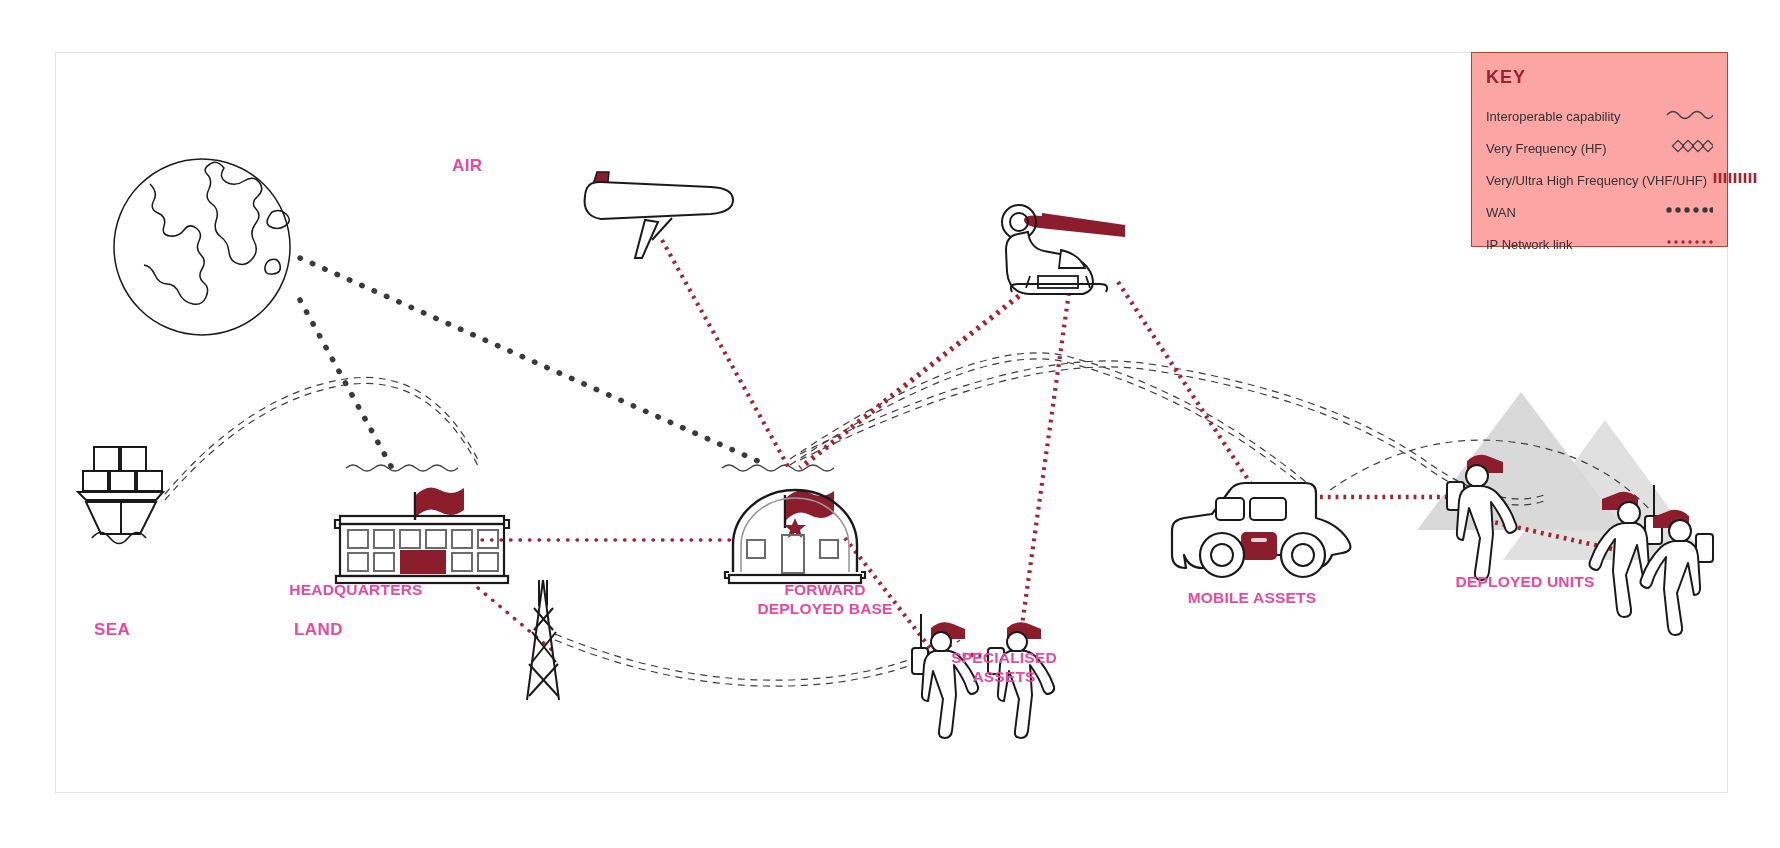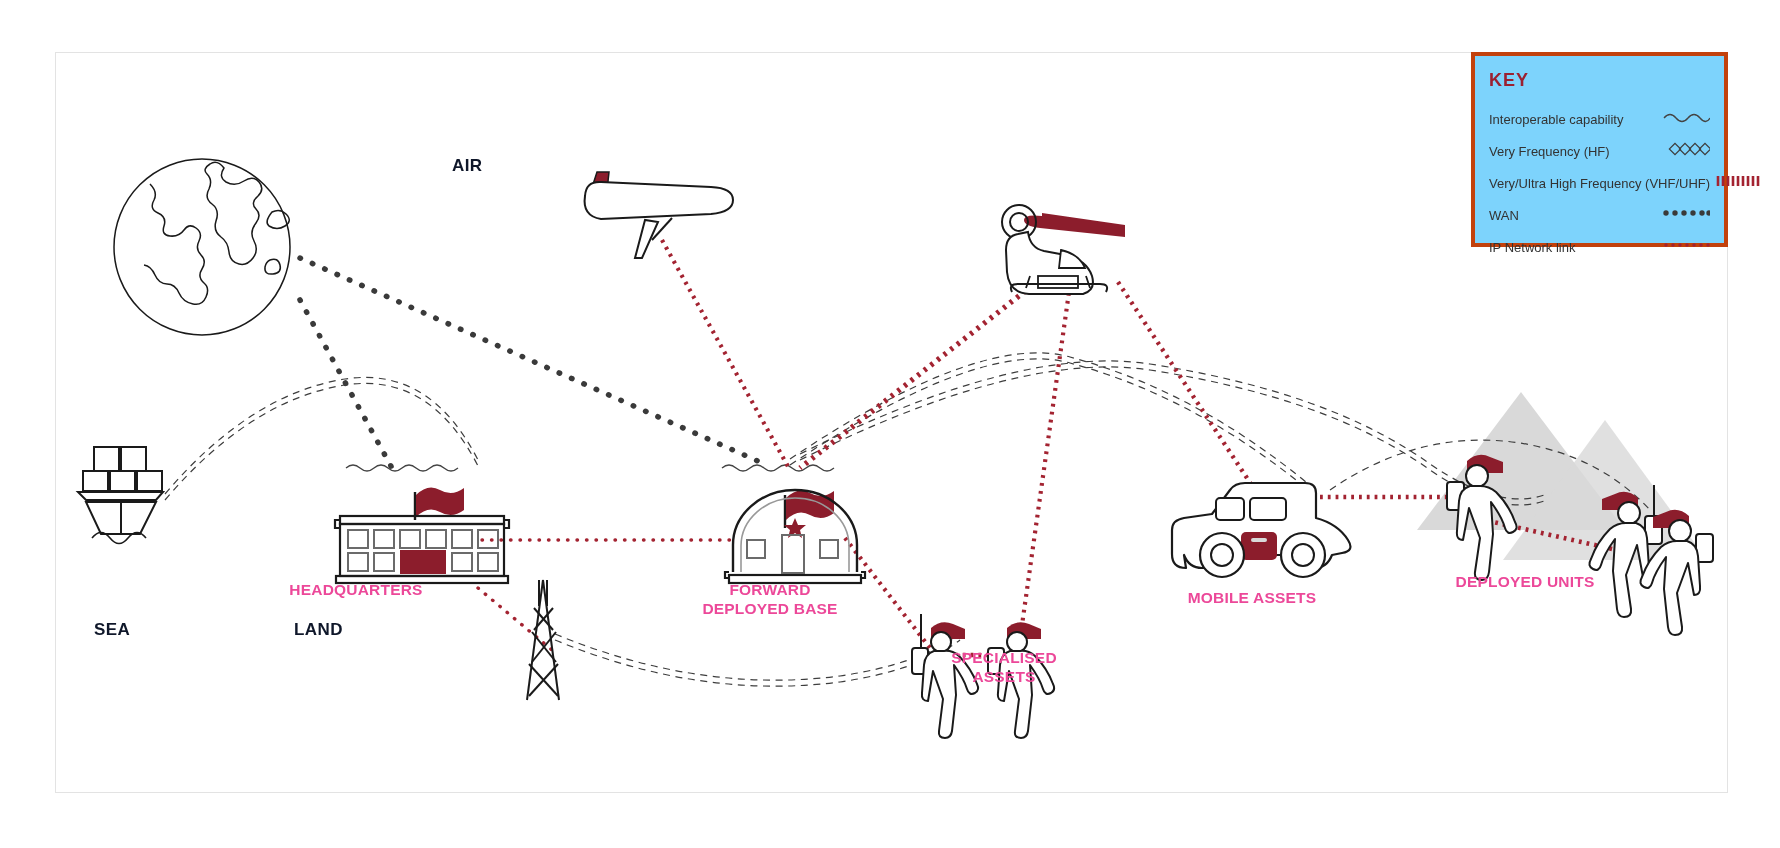--- a/index.html
+++ b/index.html
@@ -1,23 +1,23 @@
 <!DOCTYPE html>
 <html><head>
 <meta charset="utf-8">
 <style>
   html,body{margin:0;padding:0;background:#ffffff;}
   body{width:1780px;height:848px;font-family:"Liberation Sans",sans-serif;overflow:hidden;}
   #stage{position:relative;width:1780px;height:848px;background:#fff;}
   #frame{position:absolute;left:55px;top:52px;width:1673px;height:741px;border:1px solid #e3e3e3;box-sizing:border-box;background:#fff;}
   svg.layer{position:absolute;left:0;top:0;width:1780px;height:848px;pointer-events:none;}
-  .domain-label{position:absolute;color:#0f172a;font-weight:bold;font-size:17px;letter-spacing:.4px;font-family:"Liberation Sans",sans-serif;}
+  .domain-label{position:absolute;color:#ec4899;font-weight:bold;font-size:17px;letter-spacing:.4px;font-family:"Liberation Sans",sans-serif;}
   .node-label{position:absolute;color:#ec4899;font-weight:bold;font-size:15.5px;letter-spacing:.2px;text-align:center;line-height:1.25;font-family:"Liberation Sans",sans-serif;}
   
-  #key{position:absolute;left:1471px;top:52px;width:257px;height:195px;border:4px solid #c2410c;box-sizing:border-box;background:#7dd3fc;padding:12px 14px 0 14px;}
+  #key{position:absolute;left:1471px;top:52px;width:257px;height:195px;border:1px solid #c2410c;box-sizing:border-box;background:#fca5a5;padding:12px 14px 0 14px;}
   #key .key-title{color:#9b2030;font-weight:bold;font-size:18px;letter-spacing:1px;margin:2px 0 12px 0;}
   #key .key-row{display:flex;align-items:center;justify-content:space-between;height:32px;}
   #key .key-text{font-size:13px;color:#333;white-space:nowrap;font-family:"Liberation Sans",sans-serif;}
   #key .key-swatch{flex:0 0 auto;margin-left:6px;}
 </style>
 </head>
 <body>
 
 <div id="stage">
   <div id="frame"></div>
@@ -256,21 +256,21 @@
                l-4 -38 l2 -32 q-11 15 -14 26 q-2 7 -8 4 q-6 -3 -2 -10 q6 -17 19 -30 q7 -6 16 -6 z" fill="#fff" stroke="#1a1a1a" stroke-width="2" stroke-linejoin="round"></path>
     </g>
   </svg>
 
   <div class="domain-label" style="left:94px;top:620px;">SEA</div>
   <div class="domain-label" style="left:294px;top:620px;">LAND</div>
   <div class="domain-label" style="left:452px;top:156px;">AIR</div>
 
   <div class="node-label" style="left:246px;top:580px;width:220px;">HEADQUARTERS</div>
 
-  <div class="node-label" style="left:650px;top:580px;width:240px;">
+  <div class="node-label" style="left:705px;top:580px;width:240px;">
     <div>FORWARD</div>
     <div>DEPLOYED BASE</div>
   </div>
 
   <div class="node-label" style="left:904px;top:648px;width:200px;">
     <div>SPECIALISED</div>
     <div>ASSETS</div>
   </div>
 
   <div class="node-label" style="left:1152px;top:588px;width:200px;">MOBILE ASSETS</div>

